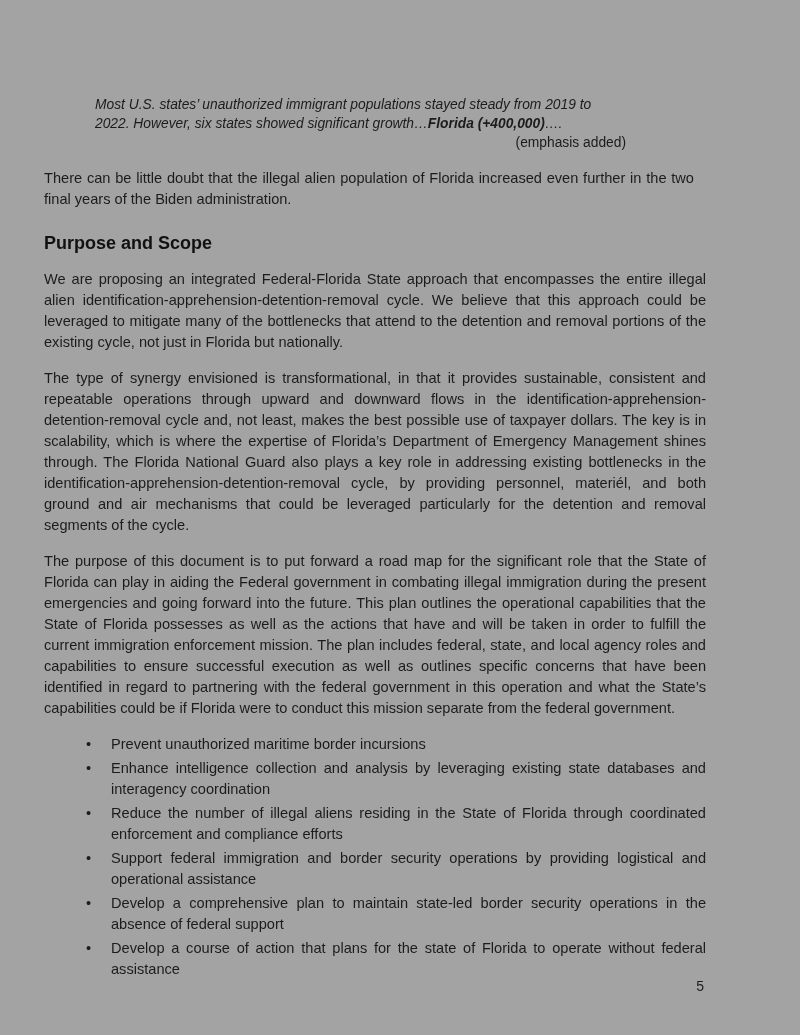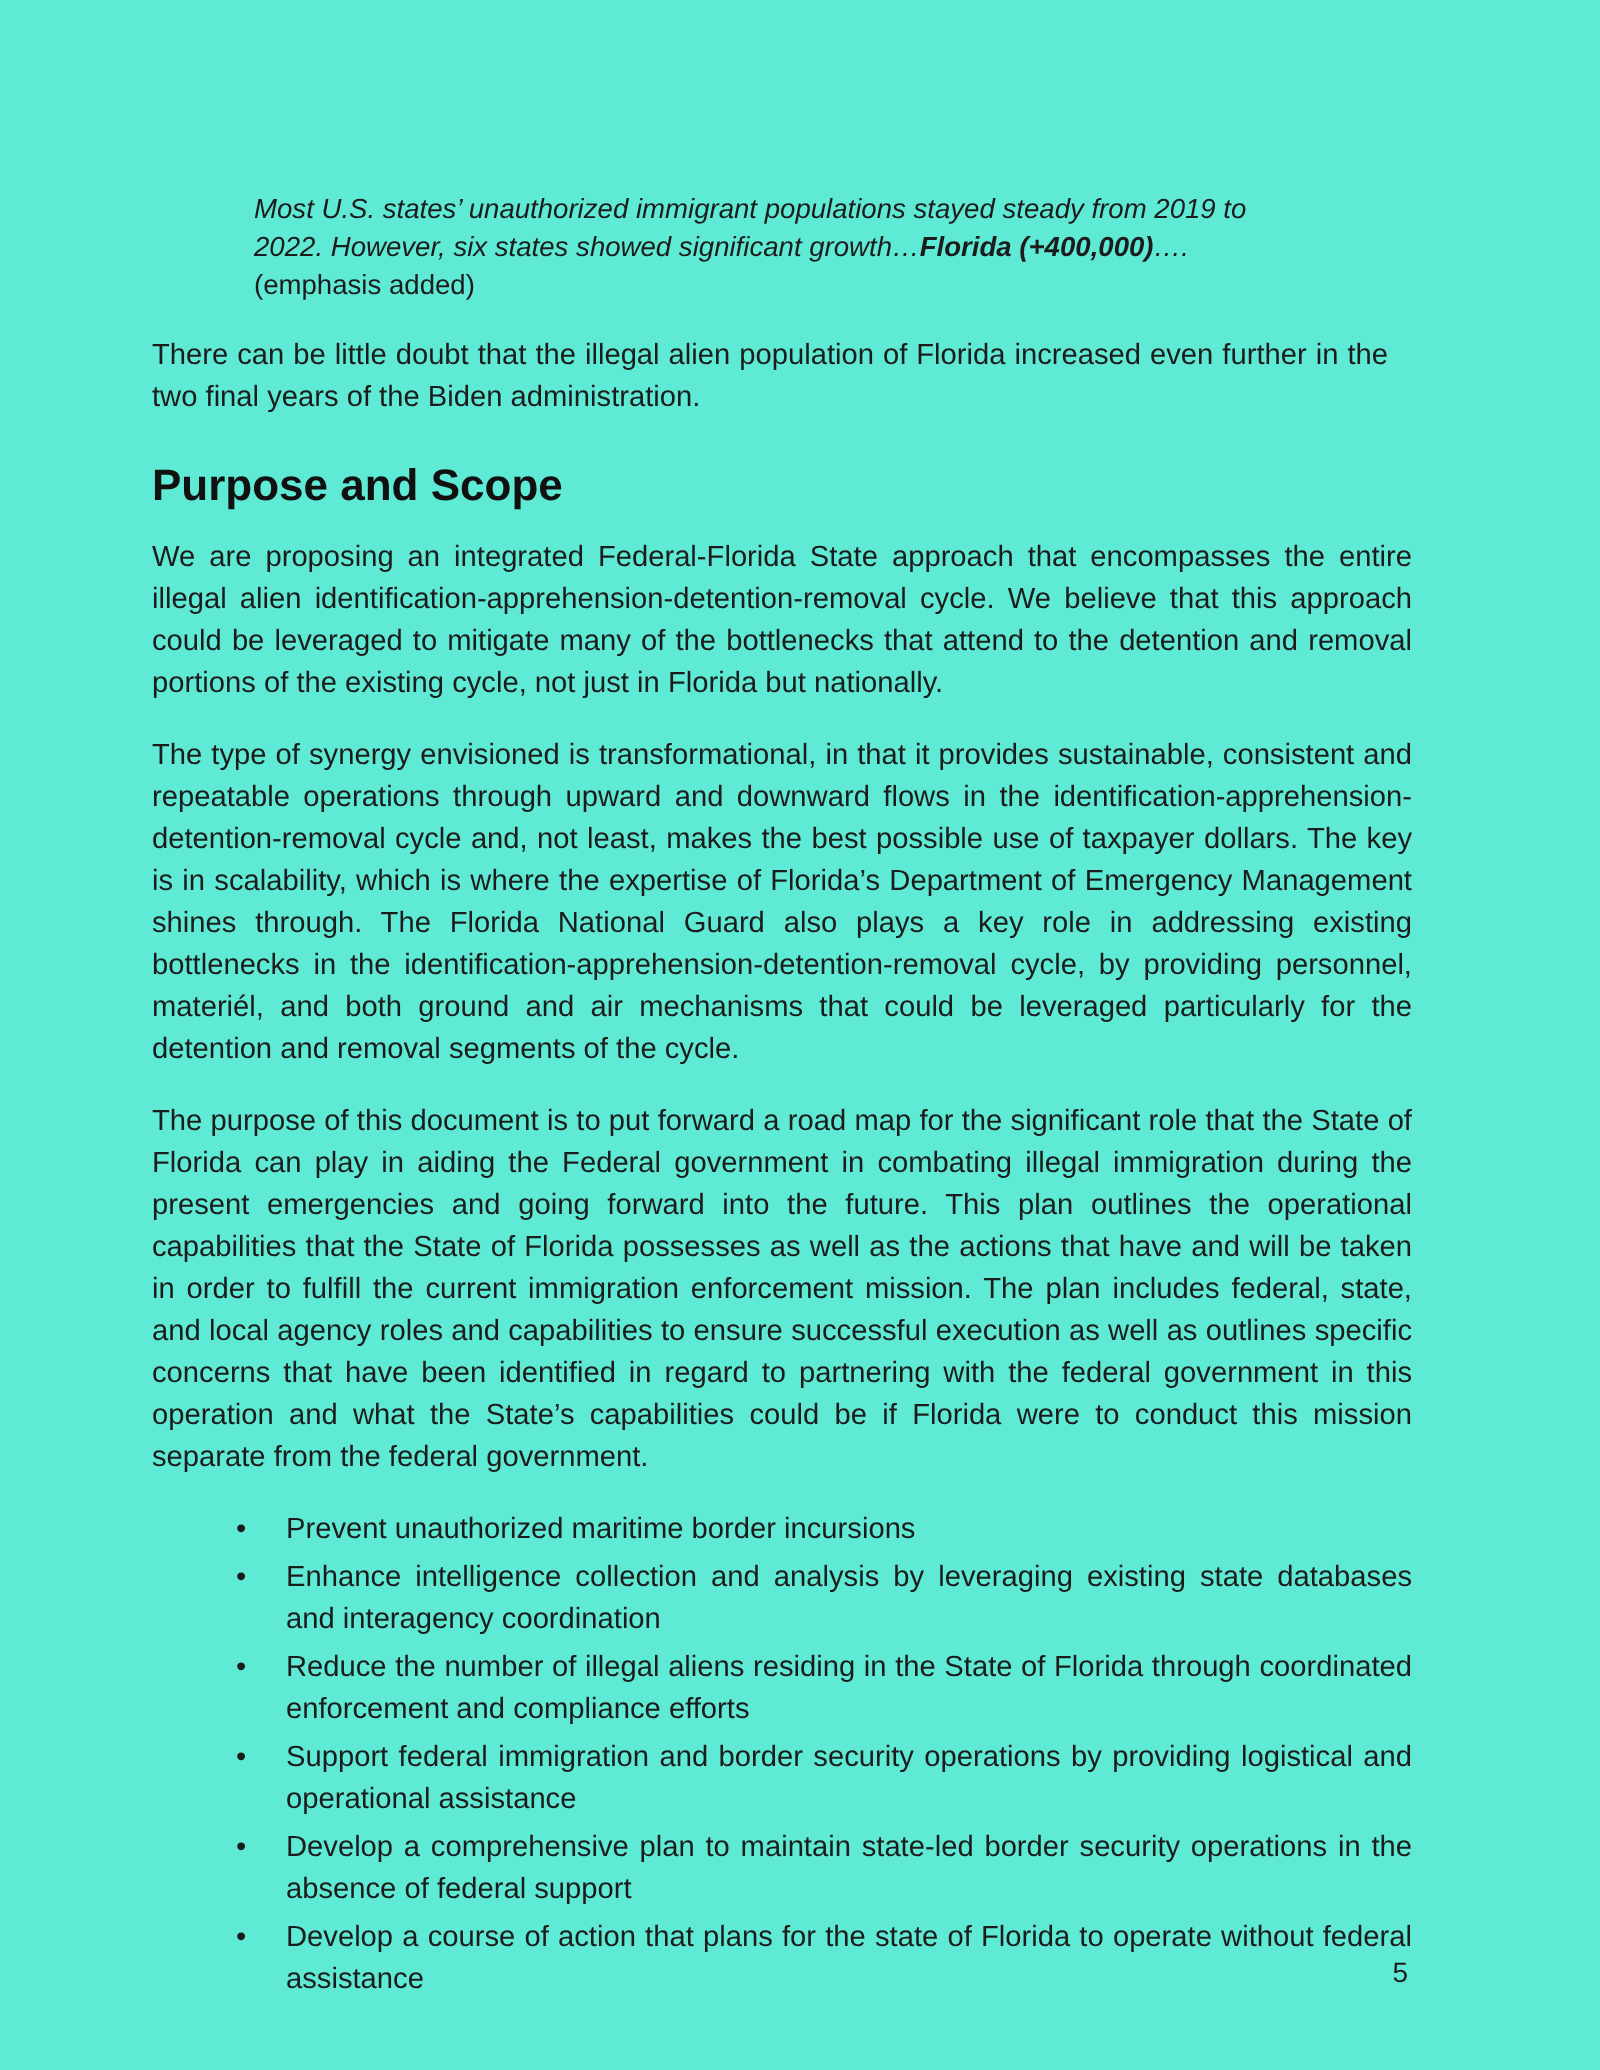--- a/index.html
+++ b/index.html
@@ -1,46 +1,46 @@
 <!DOCTYPE html>
 <html><head>
 <meta charset="utf-8">
 <style>
   * { box-sizing: border-box; }
   html, body { margin: 0; padding: 0; background: #ffffff; }
   .page {
     position: relative;
     width: 800px;
     height: 1035px;
-    background: #5eead4;
+    background: #a3a3a3;
     font-family: "Liberation Sans", sans-serif;
     color: #1c1c1c;
-    padding: 95px 94px 0 76px;
+    padding: 95px 94px 0 44px;
     font-size: 14.6px;
     line-height: 21px;
   }
   .quote {
     margin: 0 80px 0 51px;
     font-size: 13.8px;
     line-height: 19px;
     text-align: left;
   }
   .quote .ital { font-style: italic; }
   .quote .bold-ital { font-style: italic; font-weight: bold; }
-  .quote-note { margin-top: 0; font-style: normal; }
+  .quote-note { margin-top: 0; font-style: normal; text-align: right; }
   p.body-para {
     margin: 15px 0 15px 0;
     text-align: justify;
   }
   p.intro-para {
     margin: 16px 12px 0 0;
     text-align: justify;
   }
   h2.section-heading {
-    font-size: 22px;
+    font-size: 18px;
     font-weight: bold;
     color: #111111;
     margin: 20px 0 6px 0;
     line-height: 22px;
   }
   h2.first-after-intro { margin-top: 22px; }
   ul.bullet-list {
     margin: 4px 0 0 0;
     padding-left: 51px;
     list-style: none;

